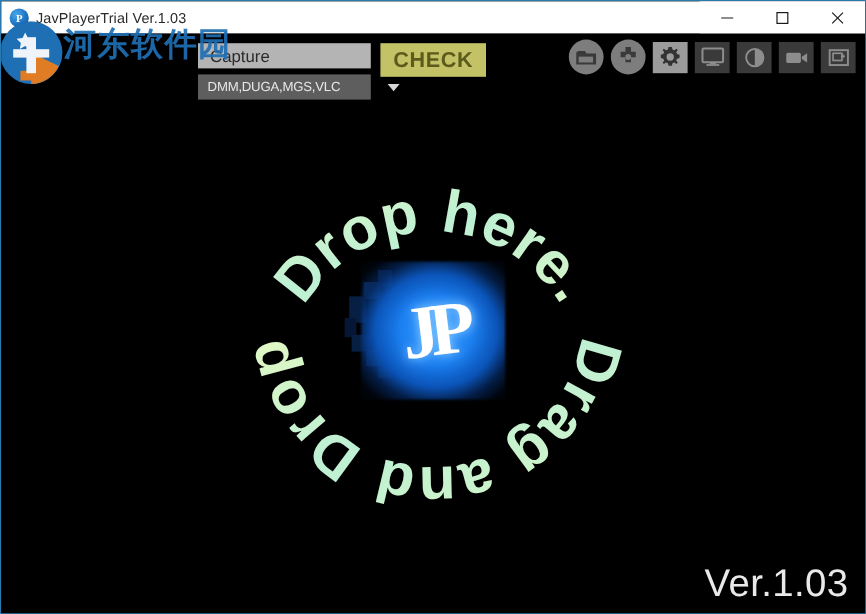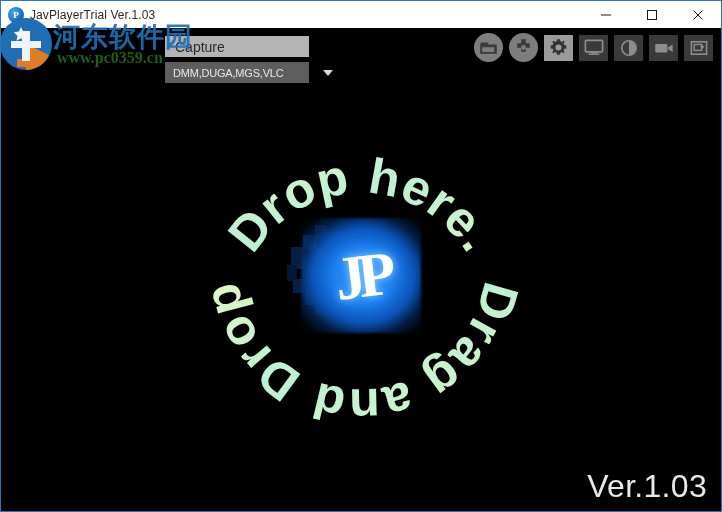--- a/index.html
+++ b/index.html
@@ -200,20 +200,23 @@
     <div id="toolbar-left">
       <div id="capture-field">
         <span id="capture-label">Capture</span>
       </div>
       <div id="source-select">
         <span id="source-value">DMM,DUGA,MGS,VLC</span>
         <span id="source-caret"></span>
       </div>
     </div>
 
+    <div id="check-button">
+      <span id="check-label">CHECK</span>
+    </div>
 
     <div id="icon-row">
 
       <div class="round-btn">
         <svg width="17" height="14" viewBox="0 0 17 14">
           <path d="M1 3.2 L1 12 L16 12 L16 4.4 L8.4 4.4 L7.0 2.2 L2.2 2.2 Z" fill="#3a3a3a"></path>
           <rect x="2.2" y="6.2" width="12" height="5" fill="#7d7d7d"></rect>
           <path d="M1 3.2 L1 12 L16 12 L16 4.4 L8.4 4.4 L7.0 2.2 L2.2 2.2 Z" fill="none" stroke="#3a3a3a" stroke-width="1.6"></path>
         </svg>
       </div>
@@ -313,16 +316,15 @@
     <svg id="wm-logo" viewBox="0 0 58 58">
       <circle cx="29" cy="29" r="26" fill="#1a1a1a" opacity="0.35"></circle>
       <path d="M29 3 A26 26 0 0 1 29 55 A26 26 0 0 1 29 3 Z" fill="#1f6fb5"></path>
       <path d="M29 55 A26 26 0 0 0 52 40 L29 29 Z" fill="#e07d24"></path>
       <path d="M20 44 L38 44 L38 52 L20 52 Z" fill="#e07d24"></path>
       <rect x="25" y="16" width="8" height="30" fill="#eef4fa"></rect>
       <rect x="14" y="26" width="30" height="7" fill="#eef4fa"></rect>
       <path d="M24 12 l2.2 4.6 5 .7 -3.6 3.5 .9 5 -4.5-2.4 -4.5 2.4 .9-5 -3.6-3.5 5-.7 Z" fill="#eef4fa"></path>
     </svg>
     <div id="wm-cn">河东软件园</div>
-    <div id="wm-url">www.pc0359.cn</div>
   </div>
 
 </div>
 
 </body></html>

